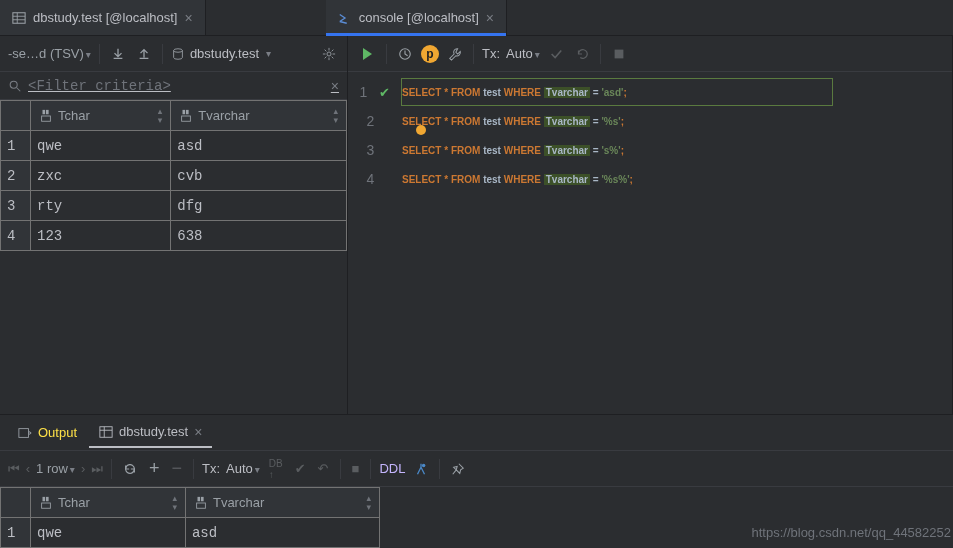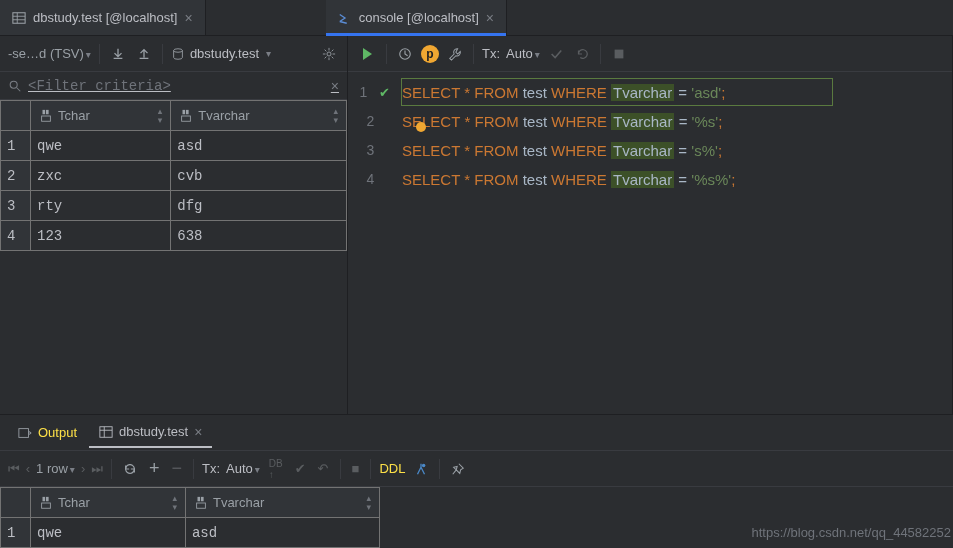--- a/index.html
+++ b/index.html
@@ -47,37 +47,37 @@
 
 .play { color: #5fb865; }
 .circle-p { width: 18px; height: 18px; border-radius: 50%; background: #f0a732; color: #1e1f22; display: flex; align-items: center; justify-content: center; font-size: 12px; font-weight: bold; }
 
 
 .editor { display: flex; flex: 1; font-family: "Courier New", monospace; background: #2b2d30; padding-top: 6px; }
 .gutter { width: 50px; text-align: right; color: #6f737a; padding-right: 8px; line-height: 29px; font-size: 14px; }
 .gutter-line { display: flex; align-items: center; justify-content: flex-end; gap: 4px; height: 29px; }
 .check { color: #5fb865; font-size: 13px; }
 .bulb { width: 10px; height: 10px; border-radius: 50%; background: #f0a732; display:inline-block; }
-.code { flex: 1; line-height: 29px; font-size: 15px; position: relative; padding-left: 4px; }
+.code { flex: 1; line-height: 29px; font-size: 10px; position: relative; padding-left: 4px; font-weight: bold; }
 .code-line { height: 29px; white-space: pre; }
 .kw { color: #cc7832; }
 .id { color: #a9b7c6; }
 .col-hl { background: #3c5028; padding: 0 2px; }
 .str { color: #6a8759; }
 .pun { color: #cc7832; }
 .box-outline { position: absolute; border: 1px solid #4b6eaf; pointer-events: none; }
 
 
 .bottom { border-top: 1px solid #1e1f22; background: #2b2d30; display: flex; flex-direction: column; }
 .bottom-tabs { display: flex; align-items: center; gap: 2px; padding: 2px 8px; height: 36px; border-bottom: 1px solid #393b40; }
 .btab { display: flex; align-items: center; gap: 6px; padding: 6px 10px; color: #fde047; cursor: pointer; border-radius: 3px 3px 0 0; }
 .btab.active { color: #bcbec4; border-bottom: 2px solid #bcbec4; }
 .pager { display: flex; align-items: center; gap: 6px; color: #9aa0a6; }
 .pager .dis { color: #5a5d60; }
-.ddl { color: #fde047; }
+.ddl { color: #c4b5fd; }
 
 
 .wm { position: absolute; bottom: 8px; right: 2px; color: #6f737a; font-size: 13px; }
 </style>
 </head>
 <body>
 
 <div class="root">
 
   <div class="top-tabs">

